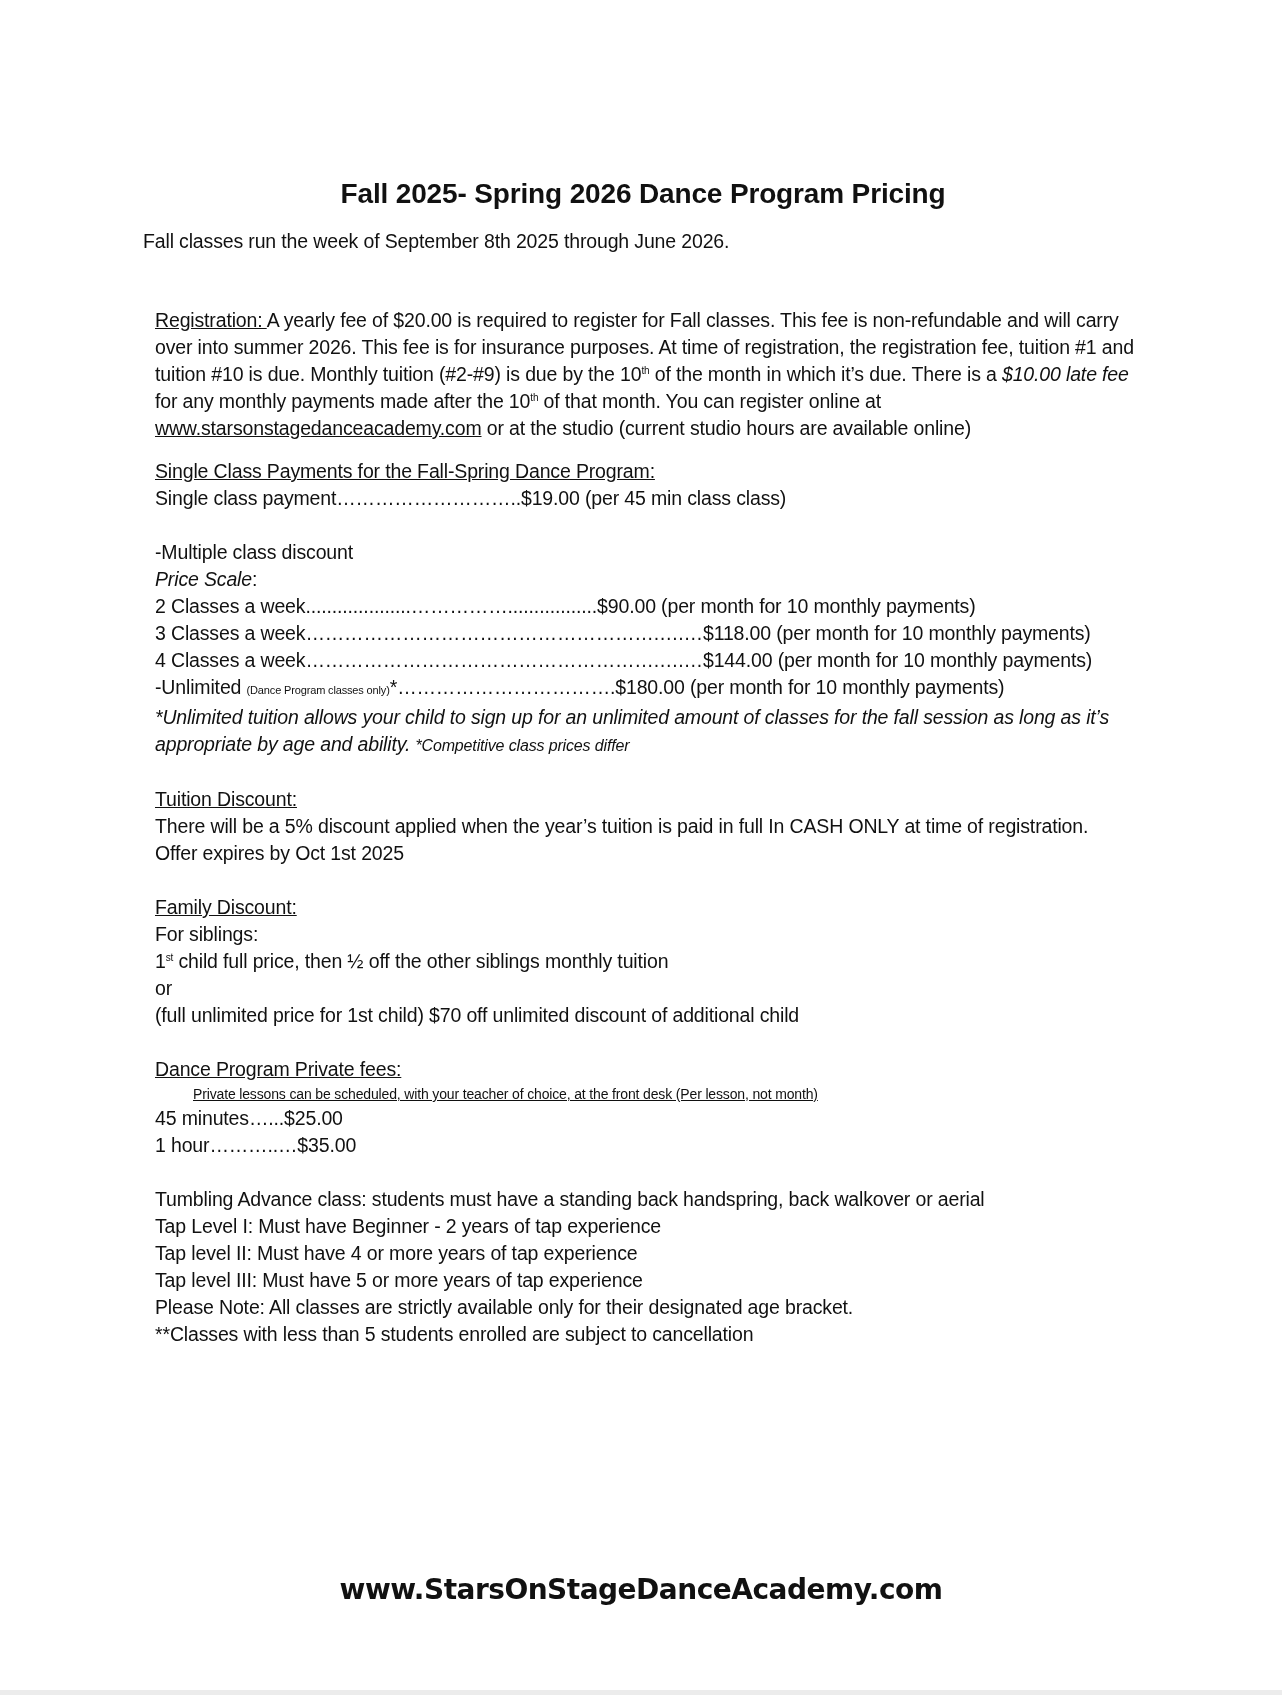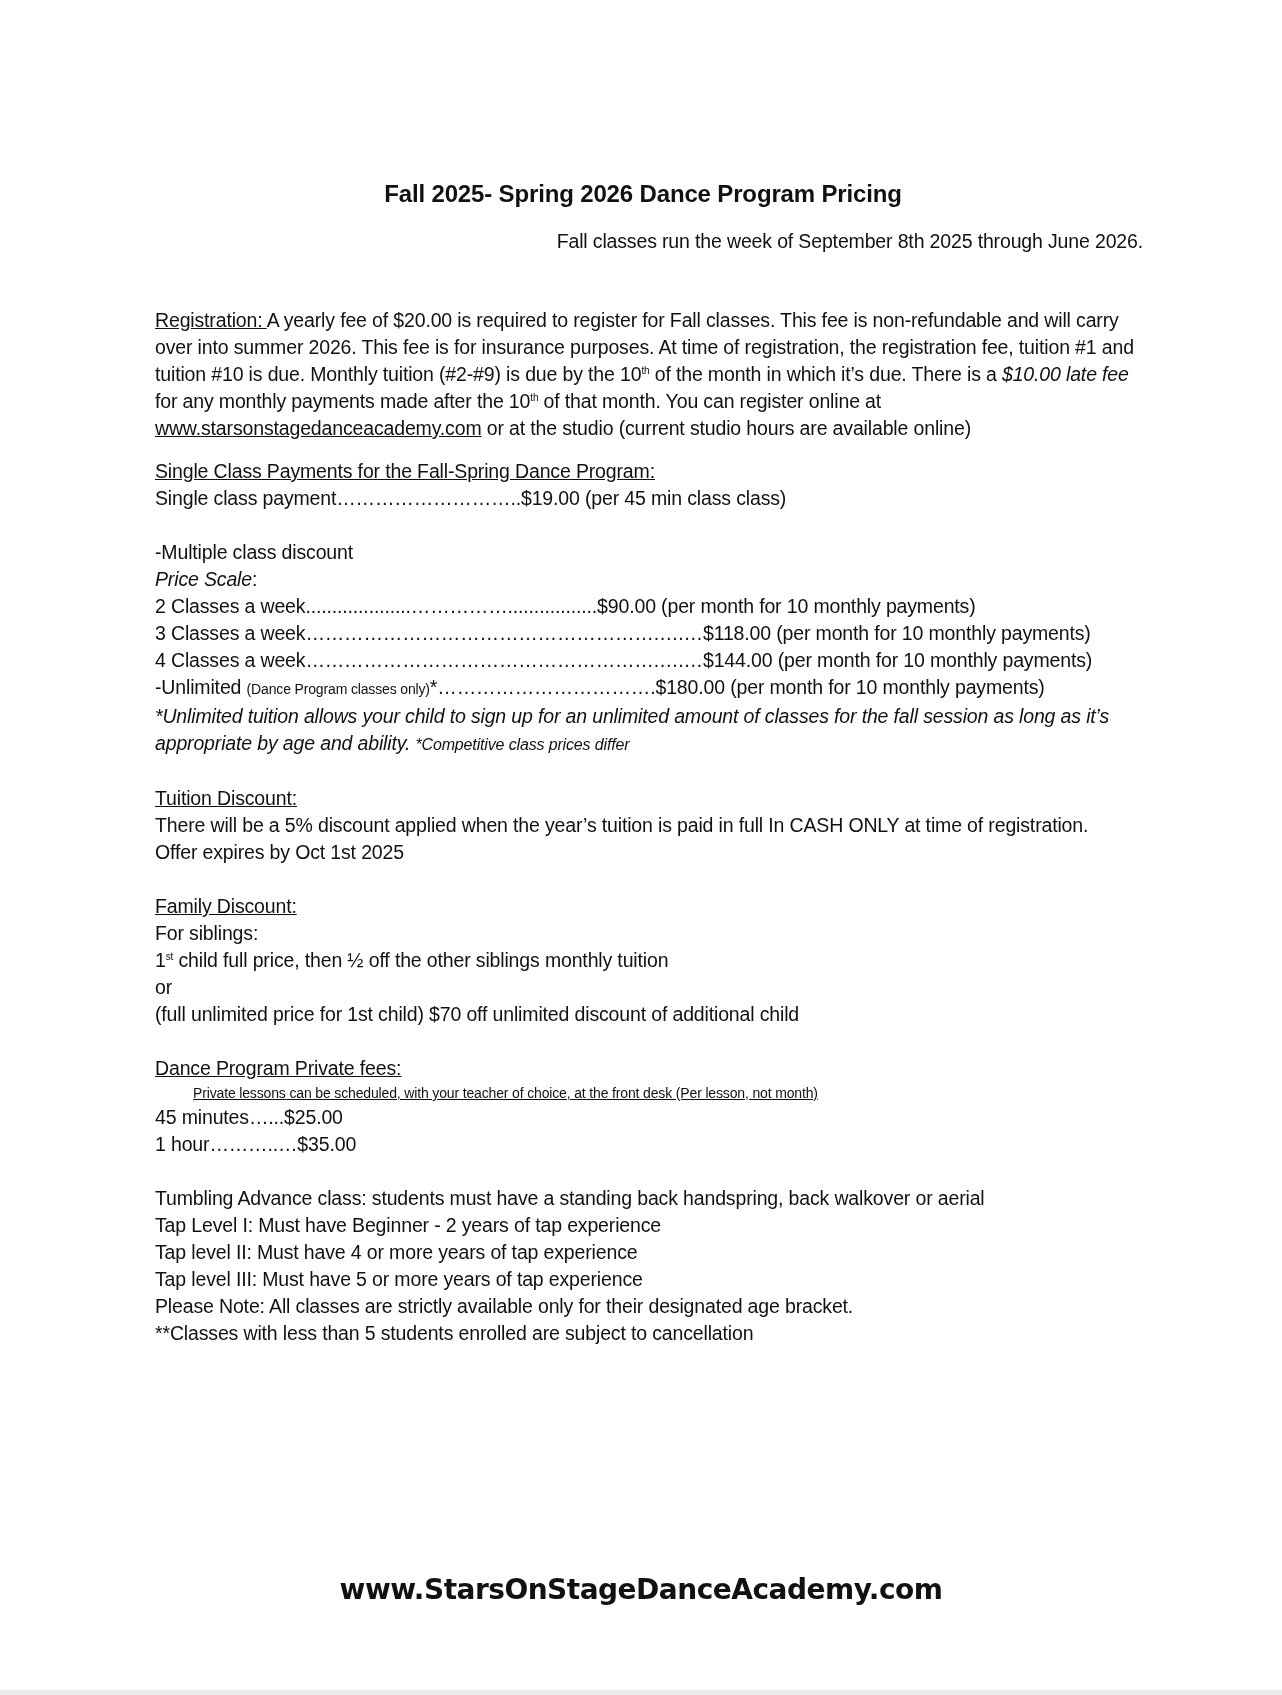--- a/index.html
+++ b/index.html
@@ -7,31 +7,31 @@
       width: 1282px; height: 1695px; background: #ffffff;
       position: relative; overflow: hidden;
       font-family: "Liberation Sans", sans-serif; color: #111111;
     }
     .page {
       position: absolute; left: 143px; top: 0; width: 1000px;
       font-size: 19.5px; line-height: 27px; letter-spacing: -0.15px;
     }
     .title {
       position: absolute; left: 0; width: 1000px; top: 178px;
-      text-align: center; font-weight: bold; font-size: 24px; line-height: 32px;
+      text-align: center; font-weight: bold; font-size: 28px; line-height: 32px;
     }
     .subtitle {
       position: absolute; left: 0; width: 1000px; top: 228px;
-      text-align: right; font-size: 19.5px; line-height: 27px;
+      text-align: left; font-size: 19.5px; line-height: 27px;
     }
     .body { position: absolute; left: 12px; top: 271px; width: 1000px; margin-top: 36px; }
     .u { text-decoration: underline; }
     .i { font-style: italic; }
     .b { font-weight: normal; }
-    .small { font-size: 14px; }
+    .small { font-size: 11px; }
     .tiny-note { font-size: 16px; font-style: italic; }
     .line { white-space: nowrap; }
     .para { margin: 0; }
     .gap { height: 27px; }
     .gap-half { height: 16px; }
     .private-note { font-size: 14px; line-height: 22px; padding-left: 38px; text-decoration: underline; }
     sup { font-size: 10px; line-height: 0; vertical-align: super; }
     .footer-url {
       position: absolute; left: 0; width: 1282px; top: 1572px;
       text-align: center; font-weight: bold; font-size: 28px; line-height: 36px;

